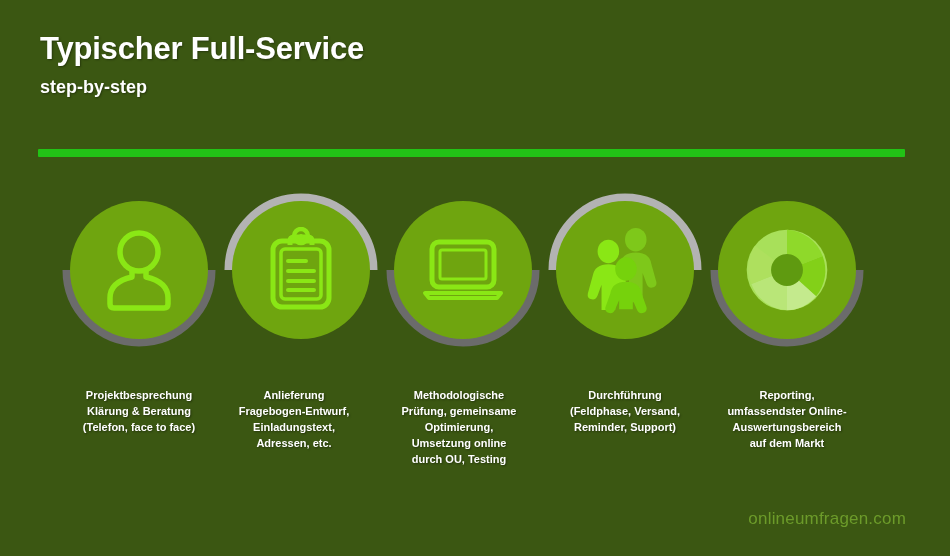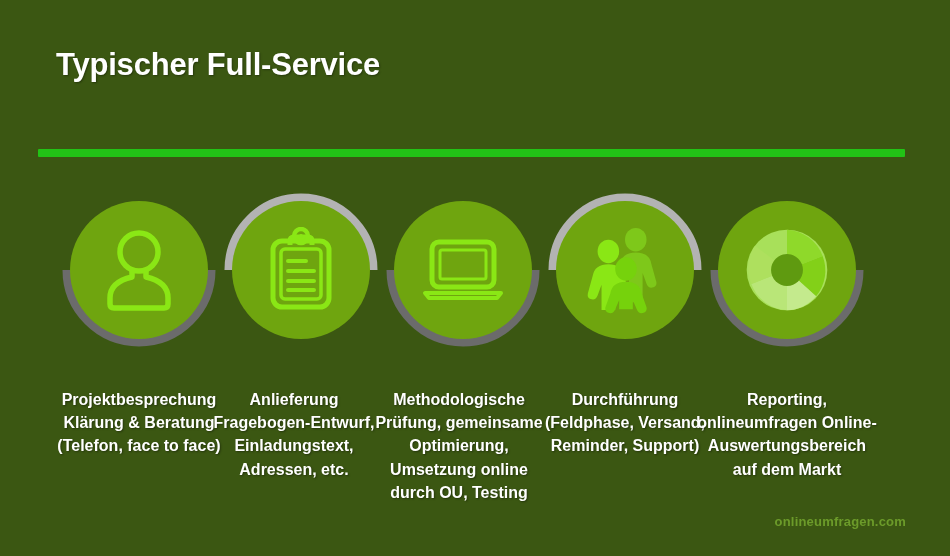--- a/index.html
+++ b/index.html
@@ -28,21 +28,21 @@
     top: 32px;
     width: 870px;
   }
   .title {
     font-size: 31px;
     font-weight: bold;
     color: #ffffff;
     letter-spacing: -0.2px;
     line-height: 1.12;
     text-shadow: 1px 1px 2px rgba(0,0,0,0.35);
-    margin: 16px;
+    margin: 0;
   }
   .subtitle {
     font-size: 18px;
     font-weight: bold;
     color: #ffffff;
     line-height: 1.2;
     margin: 10px 0 0 0;
     text-shadow: 1px 1px 2px rgba(0,0,0,0.35);
   }
   .divider {
@@ -105,45 +105,46 @@
     left: 0;
     top: 388px;
     width: 950px;
   }
   .caption {
     position: absolute;
     top: 0;
     width: 186px;
     text-align: center;
     color: #ffffff;
-    font-size: 16px;
+    font-size: 11px;
     font-weight: bold;
     line-height: 1.45;
     text-shadow: 1px 1px 2px rgba(0,0,0,0.4);
     white-space: pre-line;
   }
 
   
   .footer-brand {
     position: absolute;
     right: 44px;
     bottom: 27px;
-    font-size: 13px;
-    font-weight: bold;
+    font-size: 17px;
+    font-weight: normal;
     color: #6c9b2a;
     letter-spacing: 0.2px;
   }
 </style>
 </head>
 <body>
 
 <div class="slide">
 
   <div class="header">
     <div class="title">Typischer Full-Service</div>
+    <div class="subtitle">step-by-step</div>
   </div>
 
   <div class="divider"></div>
 
   <div class="steps">
 
     <div class="step-graphic" style="left:54px">
       <svg class="arc-svg" viewBox="0 0 170 170">
         <path d="M 13 85 A 72 72 0 0 0 157 85" fill="none" stroke="#6b6b6b" stroke-width="9"></path>
       </svg>
@@ -243,20 +244,20 @@
 Adressen, etc.</div>
     <div class="caption" style="left:366px">Methodologische
 Prüfung, gemeinsame
 Optimierung,
 Umsetzung online
 durch OU, Testing</div>
     <div class="caption" style="left:532px">Durchführung
 (Feldphase, Versand,
 Reminder, Support)</div>
     <div class="caption" style="left:694px">Reporting,
-onlineumfragen Online-
+umfassendster Online-
 Auswertungsbereich
 auf dem Markt</div>
   </div>
 
   <div class="footer-brand">onlineumfragen.com</div>
 
 </div>
 
 </body></html>

